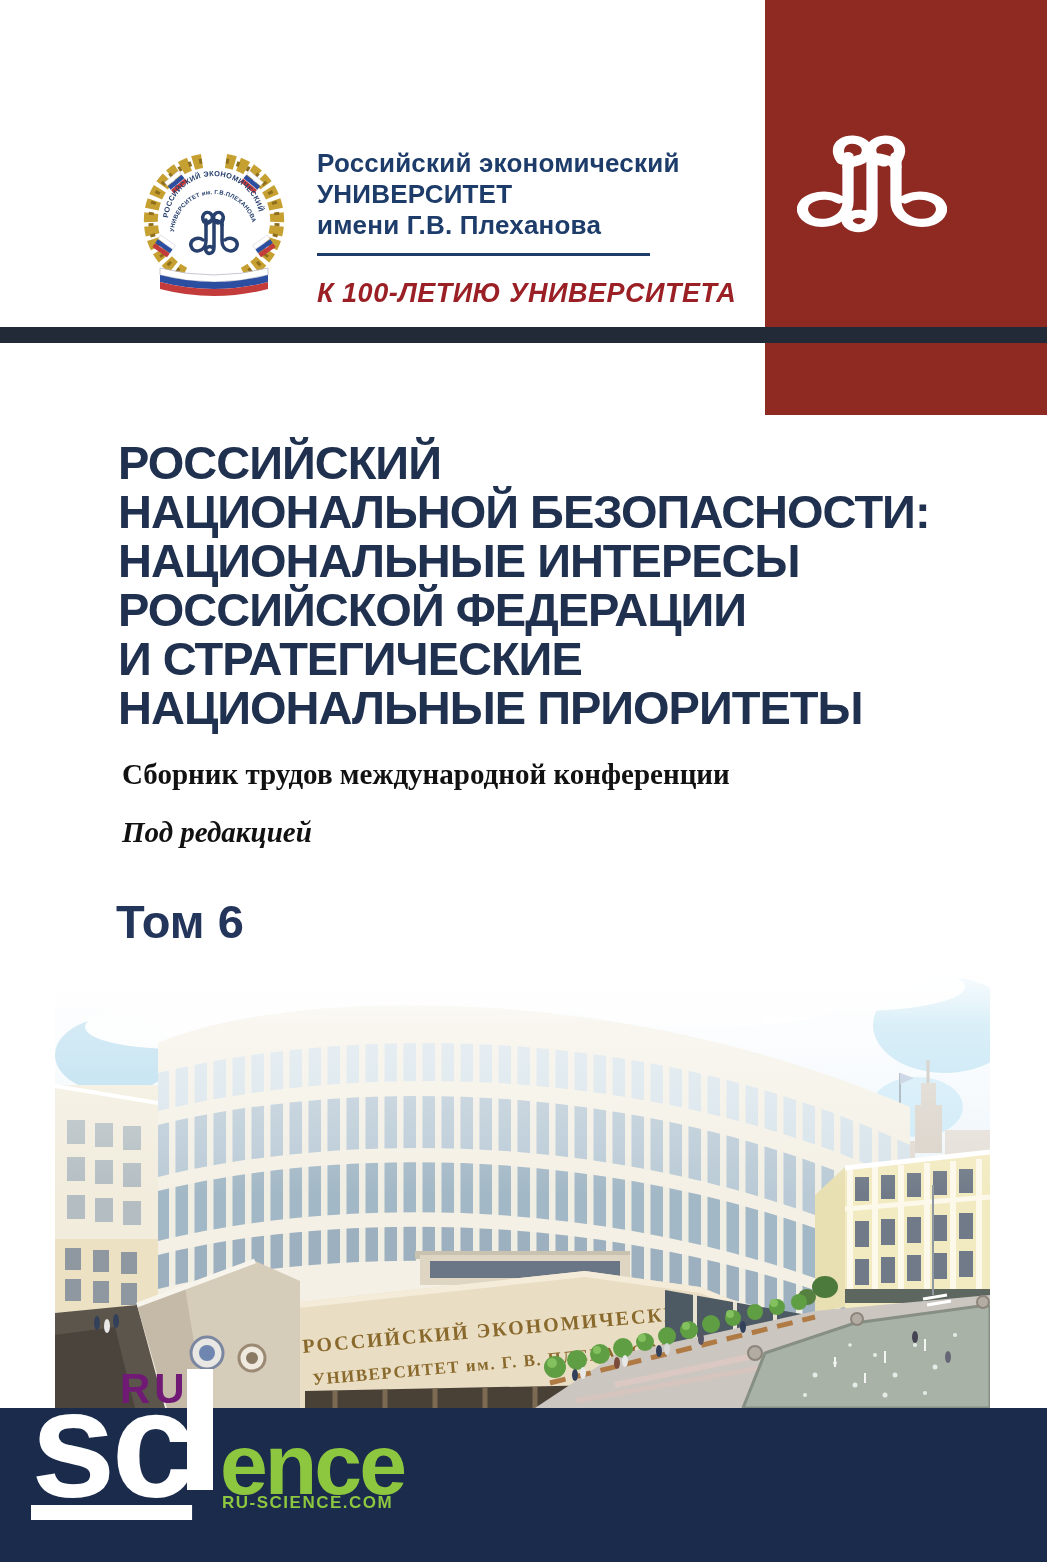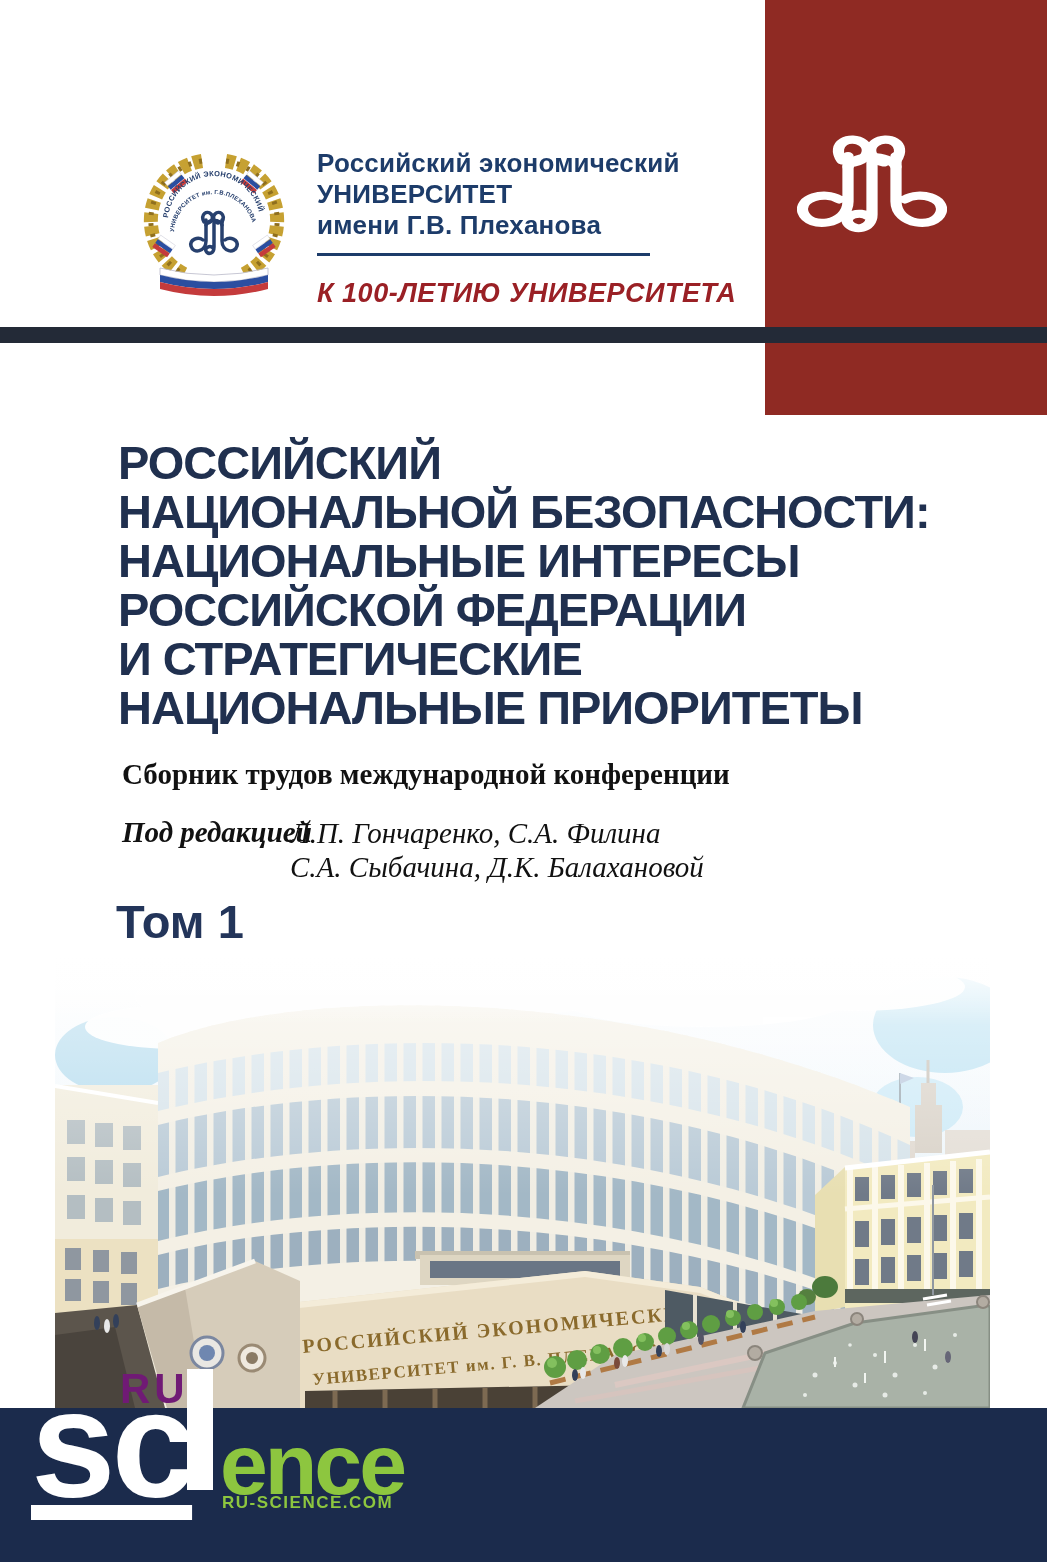--- a/index.html
+++ b/index.html
@@ -133,27 +133,23 @@
     <div>НАЦИОНАЛЬНЫЕ ИНТЕРЕСЫ</div>
     <div>РОССИЙСКОЙ ФЕДЕРАЦИИ</div>
     <div>И СТРАТЕГИЧЕСКИЕ</div>
     <div>НАЦИОНАЛЬНЫЕ ПРИОРИТЕТЫ</div>
   </div>
 
   <div class="abs subtitle">Сборник трудов международной конференции</div>
 
   <div class="abs editors-row">
     <div class="edited-label">Под редакцией</div>
-    <div class="editor-names">
-      <div>Л.П. Гончаренко, С.А. Филина</div>
-      <div>С.А. Сыбачина, Д.К. Балахановой</div>
-    </div>
   </div>
 
-  <div class="abs volume">Том 1</div>
+  <div class="abs volume">Том 6</div>
 
   <svg class="abs photo" width="935" height="453" viewBox="0 0 935 453">
     <defs>
       <linearGradient id="skyG" x1="0" y1="0" x2="0" y2="1">
         <stop offset="0" stop-color="#ffffff"></stop>
           <stop offset="1" stop-color="#e9f3f9"></stop>
       </linearGradient>
       <linearGradient id="fadeTop" x1="0" y1="0" x2="0" y2="1">
         <stop offset="0" stop-color="#ffffff" stop-opacity="1"></stop>
         <stop offset="1" stop-color="#ffffff" stop-opacity="0"></stop>

